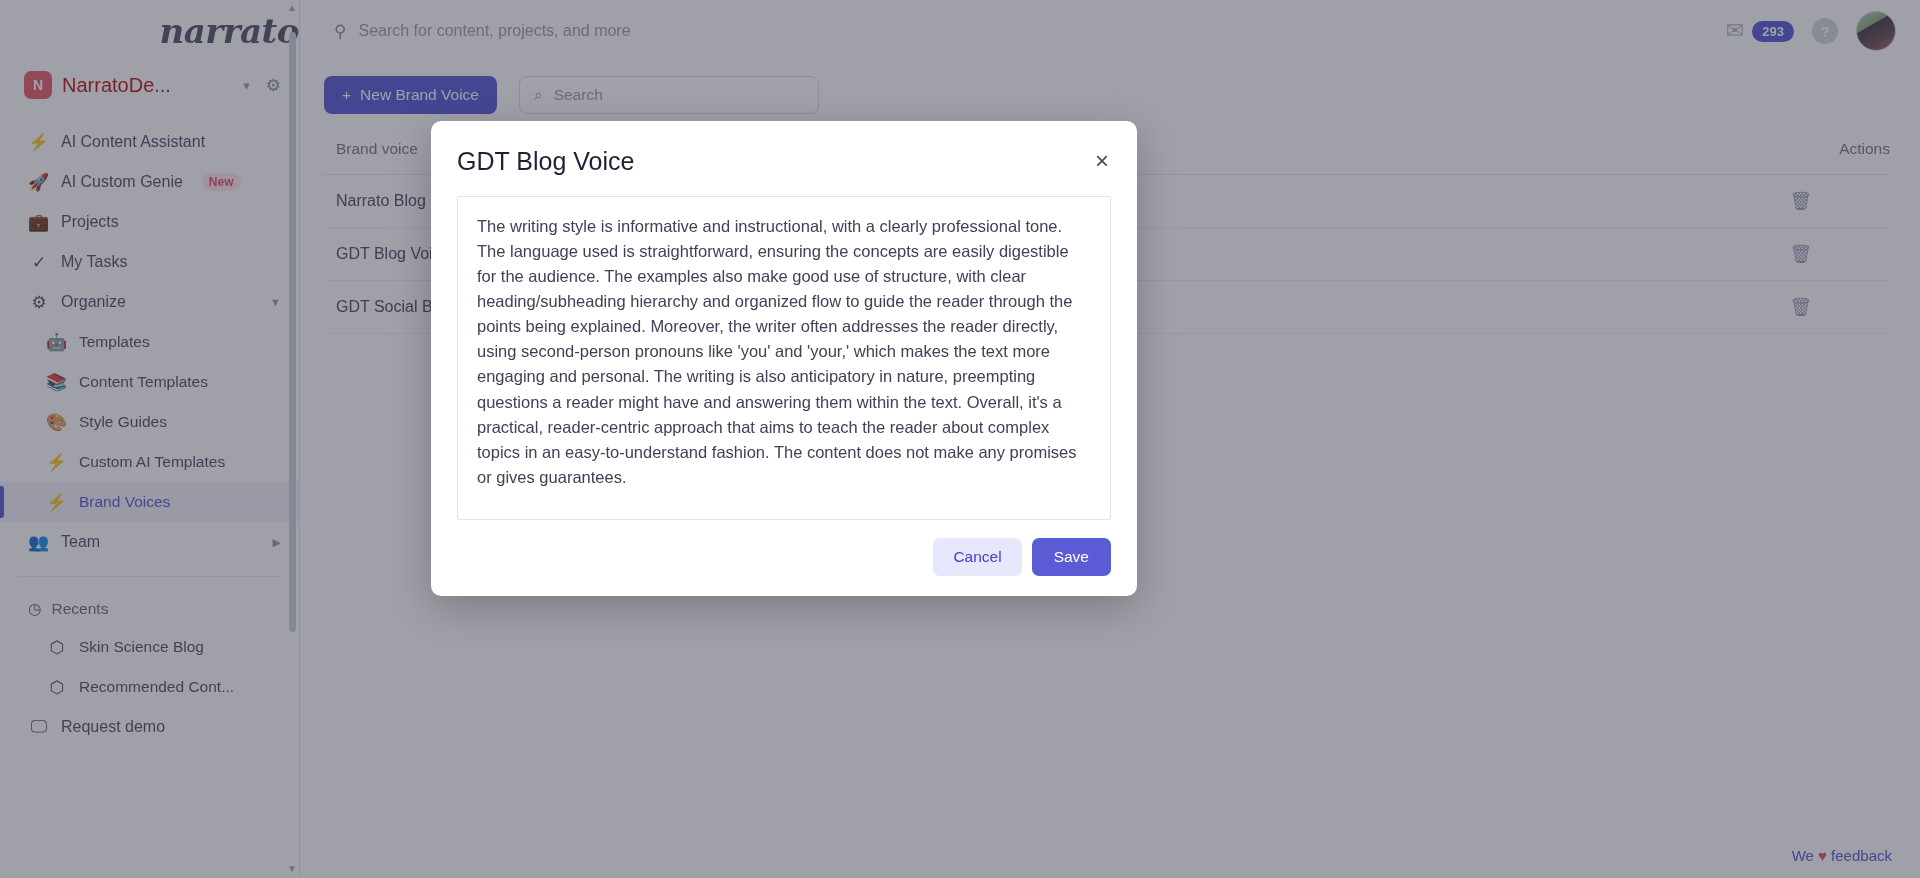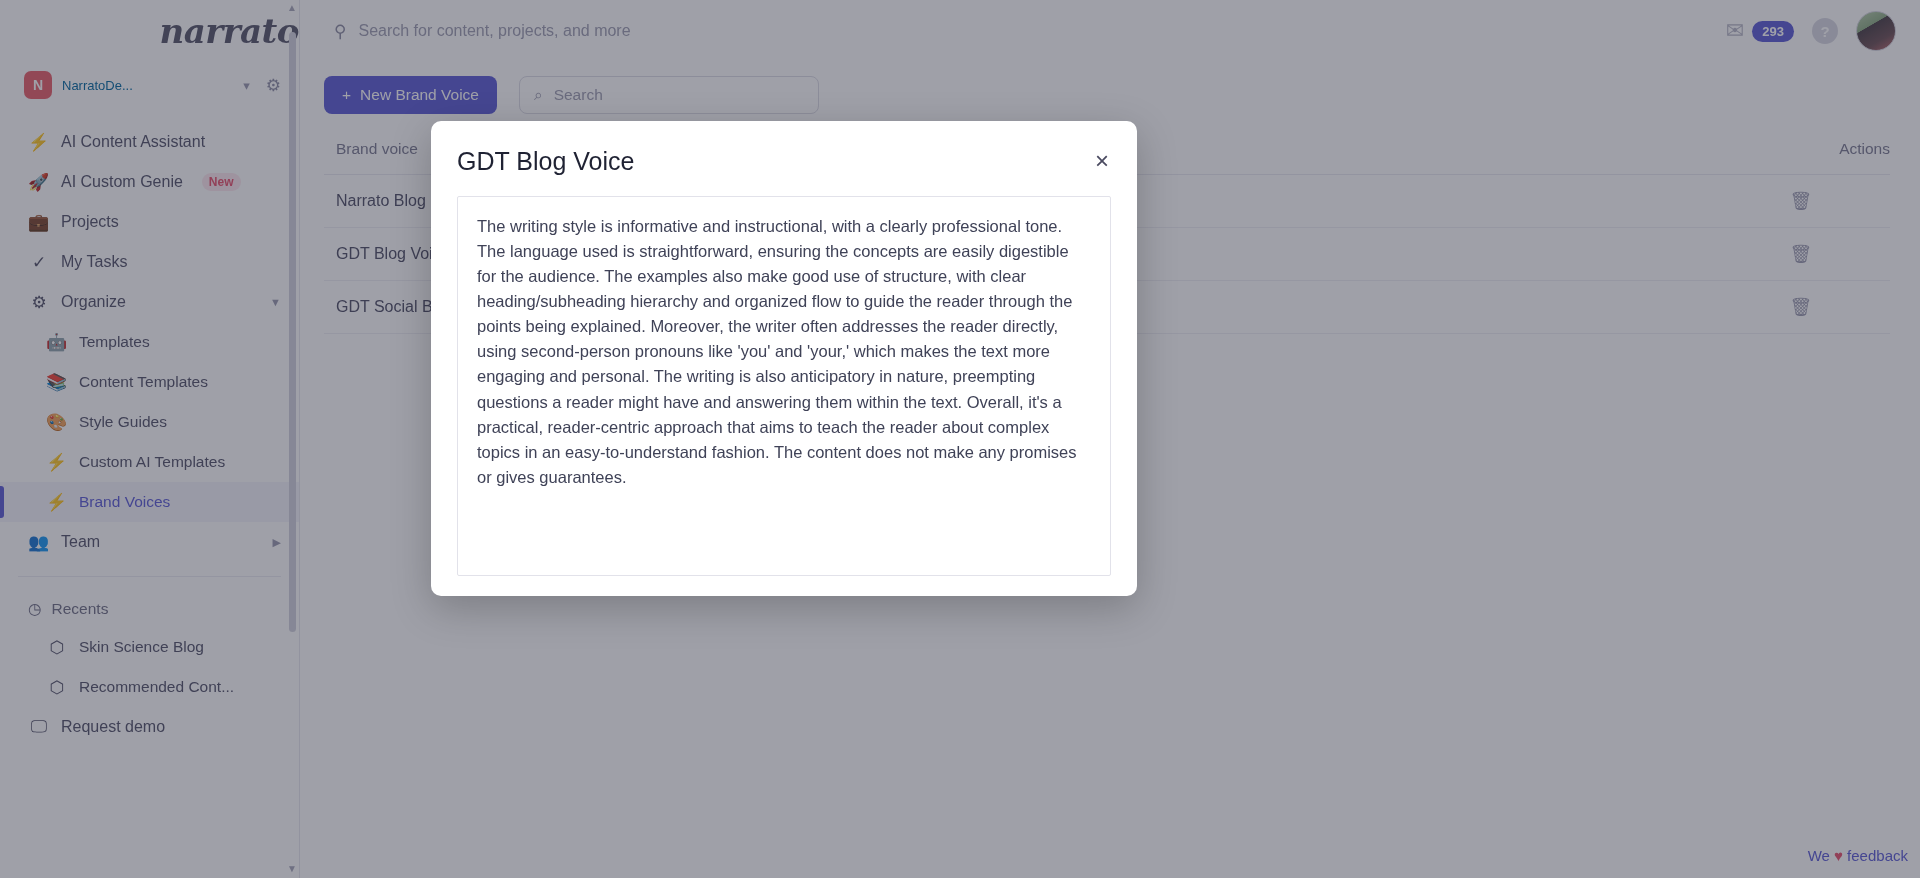--- a/index.html
+++ b/index.html
@@ -39,21 +39,21 @@
     padding: 6px 18px 6px 24px;
     height: 46px; gap: 10px;
   }
   .ws-avatar {
     width: 28px; height: 28px; border-radius: 7px;
     background: #e8606b; color: #fff;
     font-size: 14px; font-weight: 700;
     display: flex; align-items: center; justify-content: center;
     flex: 0 0 28px;
   }
-  .ws-name { font-size: 13px; color: #0369a1; flex: 1; white-space: nowrap; overflow: hidden; }
+  .ws-name { font-size: 20px; color: #b91c1c; flex: 1; white-space: nowrap; overflow: hidden; }
   .ws-chev { color: #9a9ab0; font-size: 13px; padding: 0 6px; }
   .ws-gear { color: #8e8ea6; font-size: 17px; }
 
   .nav { padding-top: 14px; flex: 1; overflow: hidden; }
   .nav-item {
     display: flex; align-items: center;
     height: 40px; padding: 0 18px 0 28px;
     font-size: 16px; color: #53536a; gap: 11px;
     position: relative; white-space: nowrap;
   }
@@ -143,21 +143,21 @@
   table.voices th.actions-col { text-align: right; width: 190px; padding-left: 0; }
   table.voices td {
     font-size: 16px; color: #4f4f67;
     padding: 15px 0 15px 12px;
     border-bottom: 1px solid #eeeef4;
   }
   table.voices td.act { text-align: center; }
   .trash { color: #9a9ab0; font-size: 18px; }
 
   .feedback {
-    position: absolute; right: 12px; bottom: 14px;
+    position: absolute; right: 28px; bottom: 14px;
     font-size: 15px; color: #5b5bd6; text-align: center;
   }
   .feedback .heart { color: #e8506e; }
   .feedback .fb { color: #5b5bd6; }
 
   
   #overlay {
     position: absolute; inset: 0;
     background: rgba(42,44,61,0.45);
   }
@@ -375,15 +375,19 @@
   <div id="overlay"></div>
 
   <div class="modal">
     <div class="modal-head">
       <span class="modal-title">GDT Blog Voice</span>
       <button class="modal-close">×</button>
     </div>
     <div class="modal-body">
       <p>The writing style is informative and instructional, with a clearly professional tone. The language used is straightforward, ensuring the concepts are easily digestible for the audience. The examples also make good use of structure, with clear heading/subheading hierarchy and organized flow to guide the reader through the points being explained. Moreover, the writer often addresses the reader directly, using second-person pronouns like 'you' and 'your,' which makes the text more engaging and personal. The writing is also anticipatory in nature, preempting questions a reader might have and answering them within the text. Overall, it's a practical, reader-centric approach that aims to teach the reader about complex topics in an easy-to-understand fashion. The content does not make any promises or gives guarantees.</p>
     </div>
+    <div class="modal-foot">
+      <button class="btn-cancel">Cancel</button>
+      <button class="btn-save">Save</button>
+    </div>
   </div>
 
 </div>
 
 </body></html>

